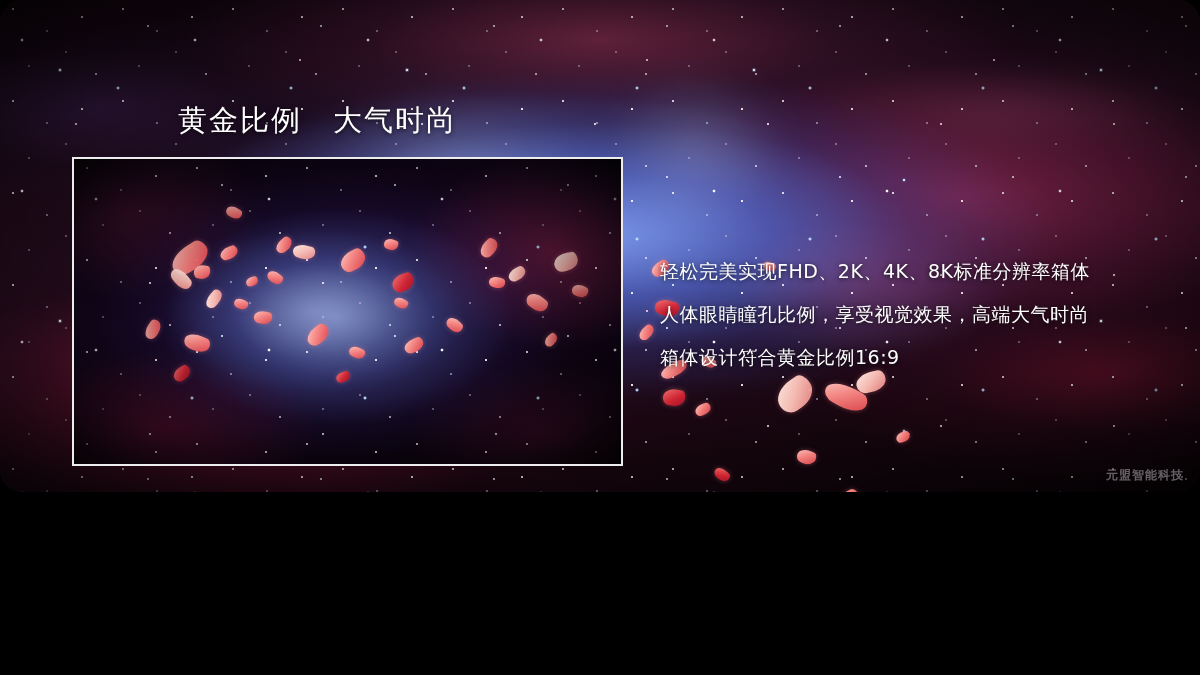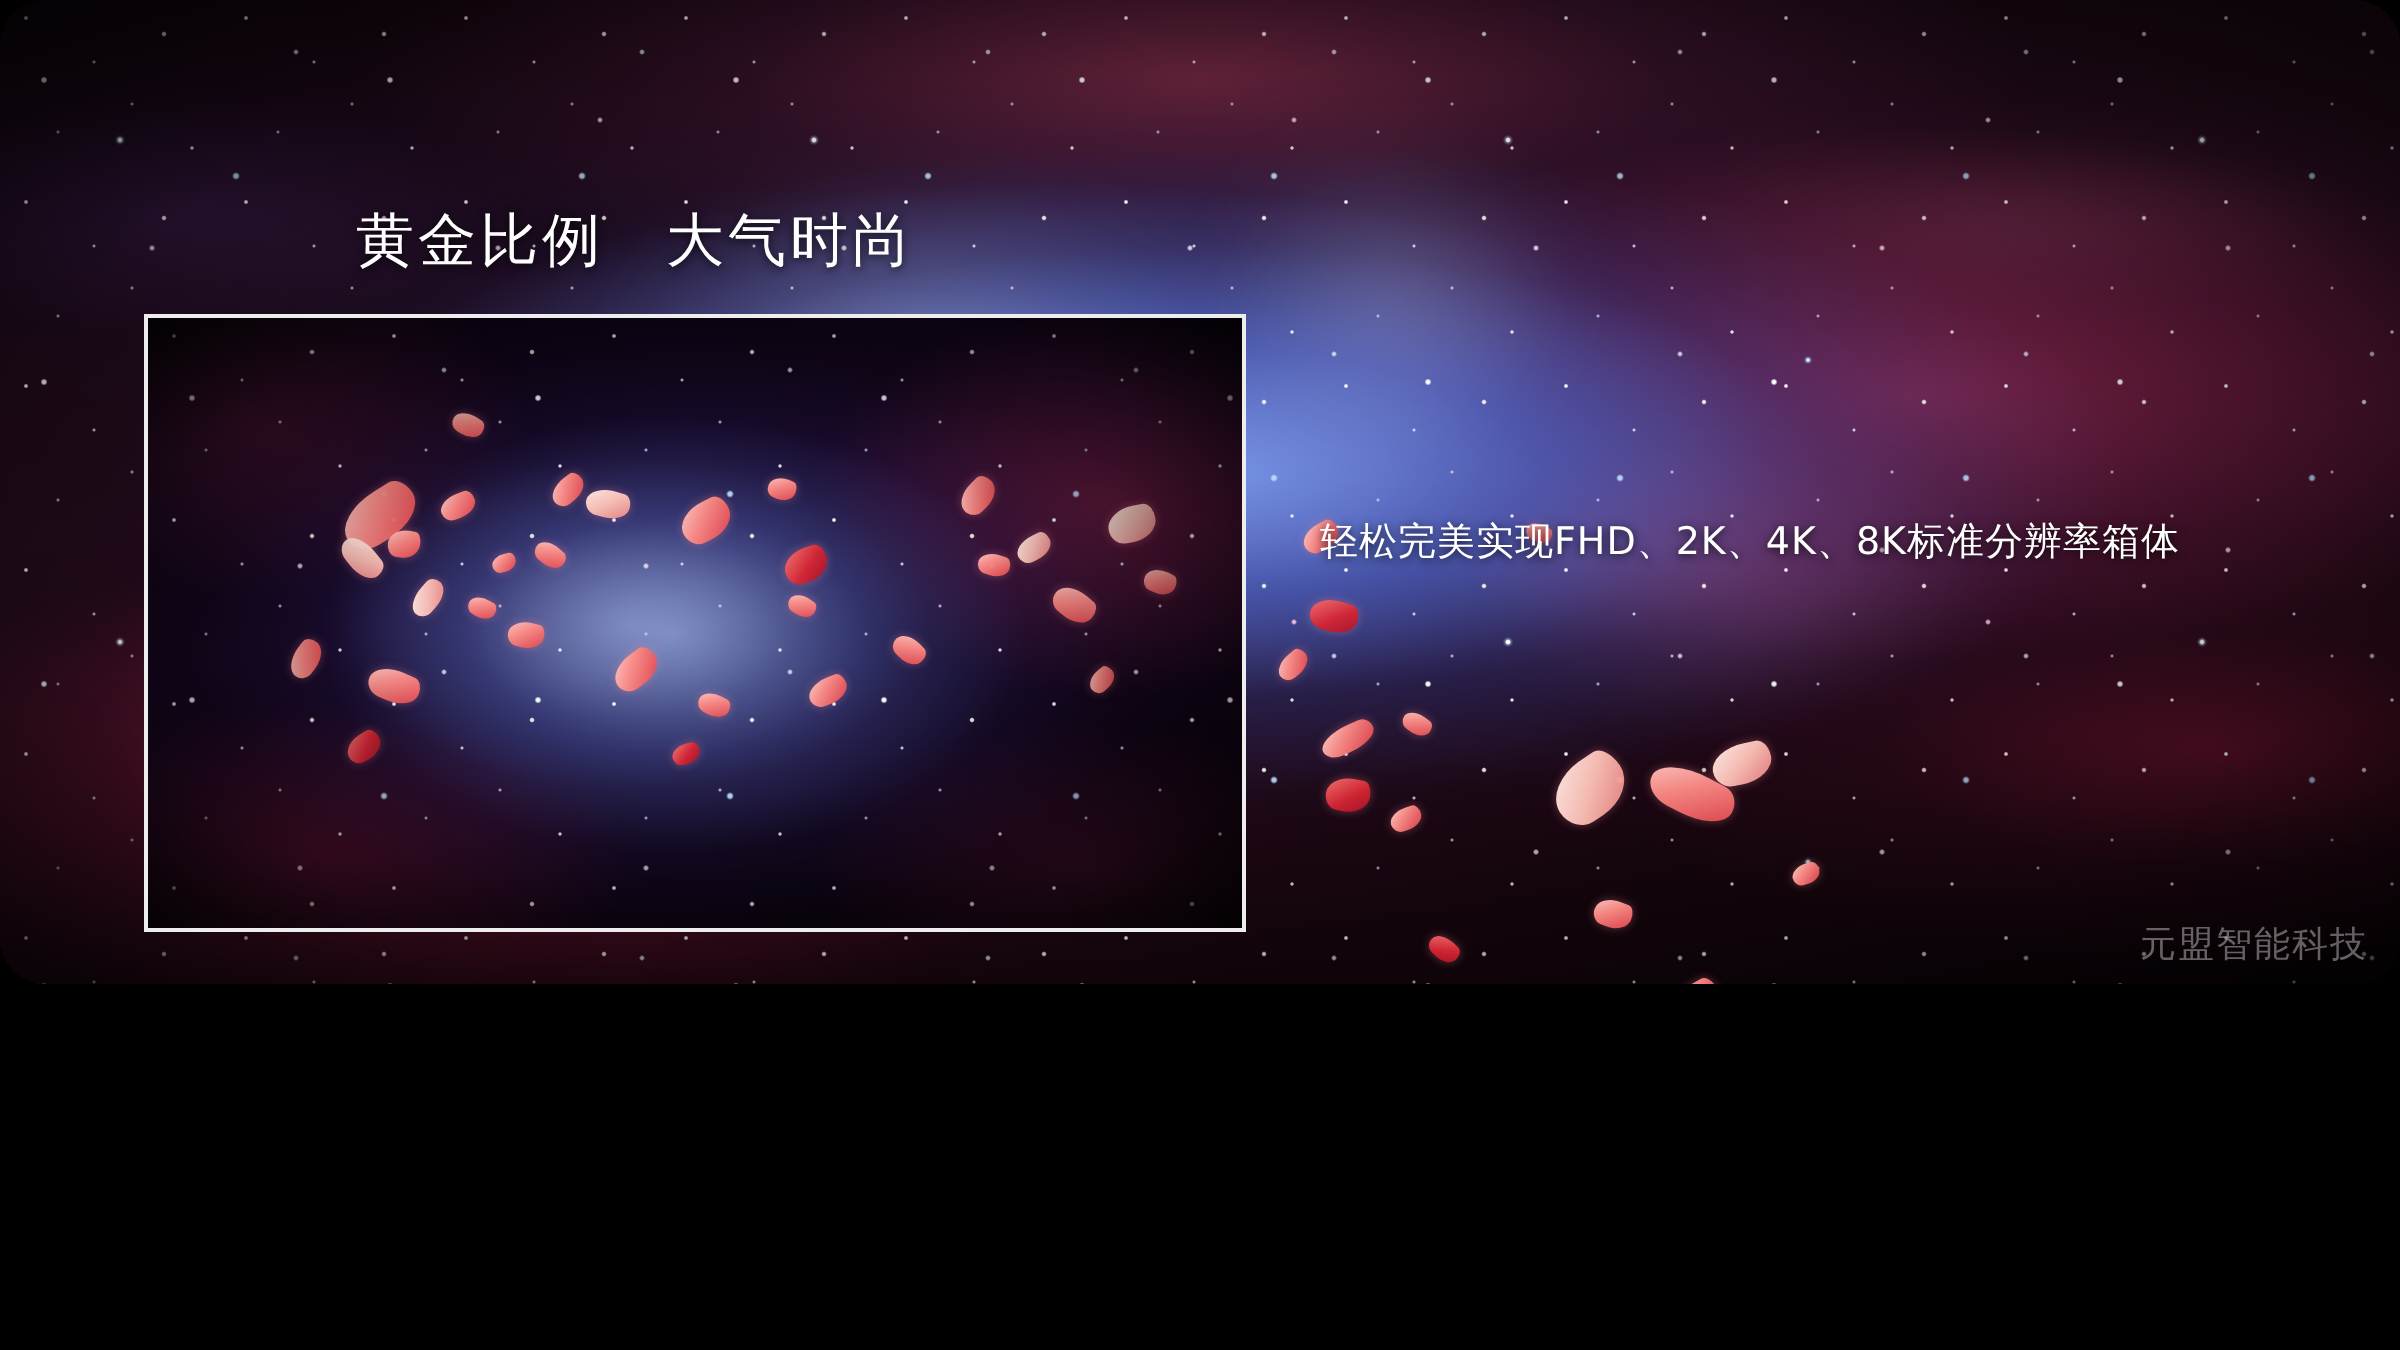--- a/index.html
+++ b/index.html
@@ -185,23 +185,24 @@
     font-size:19px;
     line-height:43px;
     color:#ffffff;
     letter-spacing:0.5px;
     white-space:nowrap;
     text-shadow:0 1px 5px rgba(0,0,0,0.8);
   }
   .watermark {
     position:absolute;
     right:16px; bottom:8px;
-    font-size:18px;
+    font-size:12px;
     letter-spacing:1px;
     color:rgba(190,185,190,0.52);
+    font-weight:bold;
   }
 </style>
 </head>
 <body>
 
 <div class="slide">
 
   <div class="bg-base"></div>
   <div class="bg-wisps"></div>
   <div class="stars stars-a"></div>
@@ -262,17 +263,19 @@
     <div class="petal" style="left:152px;top:48px;width:16px;height:11px;transform:rotate(32deg);"></div>
     <div class="petal" style="left:470px;top:176px;width:14px;height:10px;transform:rotate(-40deg);"></div>
 
     <div class="photo-vig"></div>
   </div>
 
   <div class="title">黄金比例　大气时尚</div>
 
   <div class="body-text">
     <div class="body-line">轻松完美实现FHD、2K、4K、8K标准分辨率箱体</div>
+    <div class="body-line">人体眼睛瞳孔比例，享受视觉效果，高端大气时尚</div>
+    <div class="body-line">箱体设计符合黄金比例16:9</div>
   </div>
 
   <div class="watermark">元盟智能科技</div>
 
 </div>
 
 </body></html>

